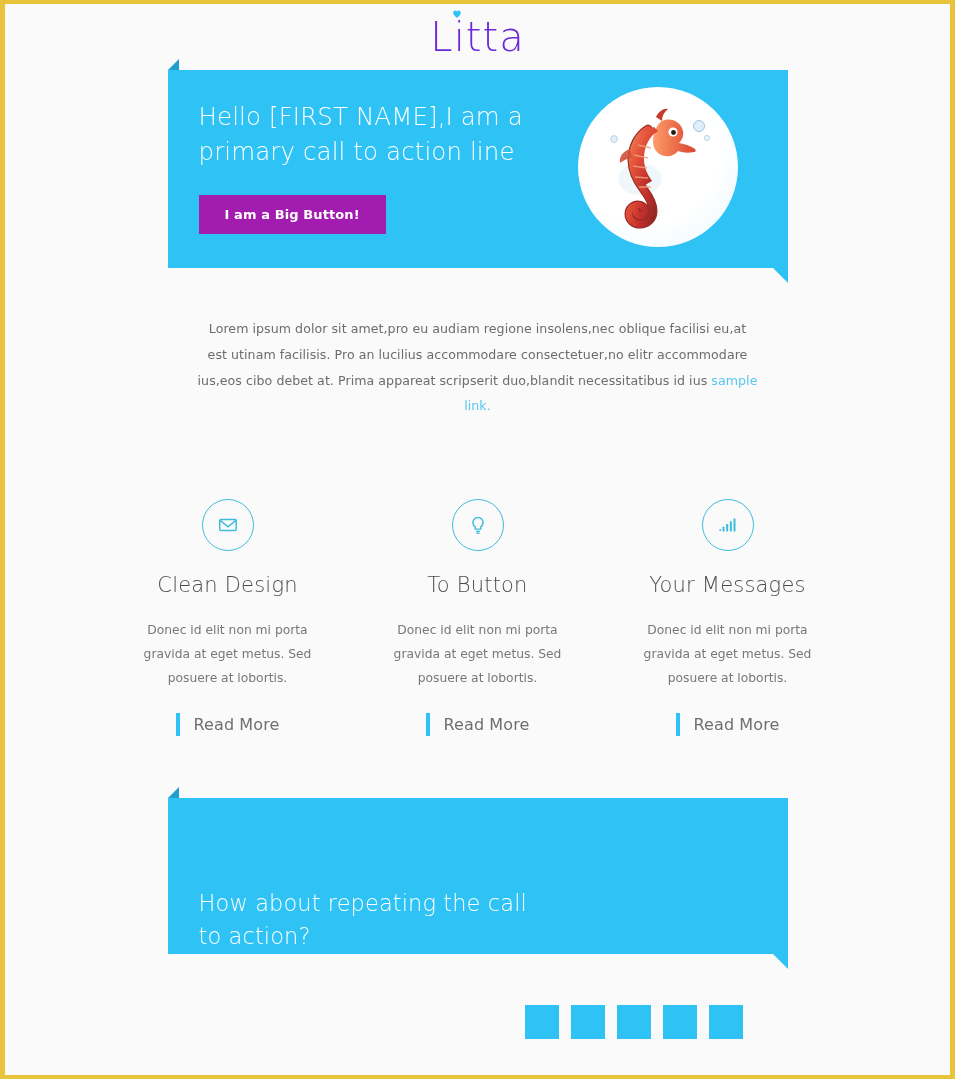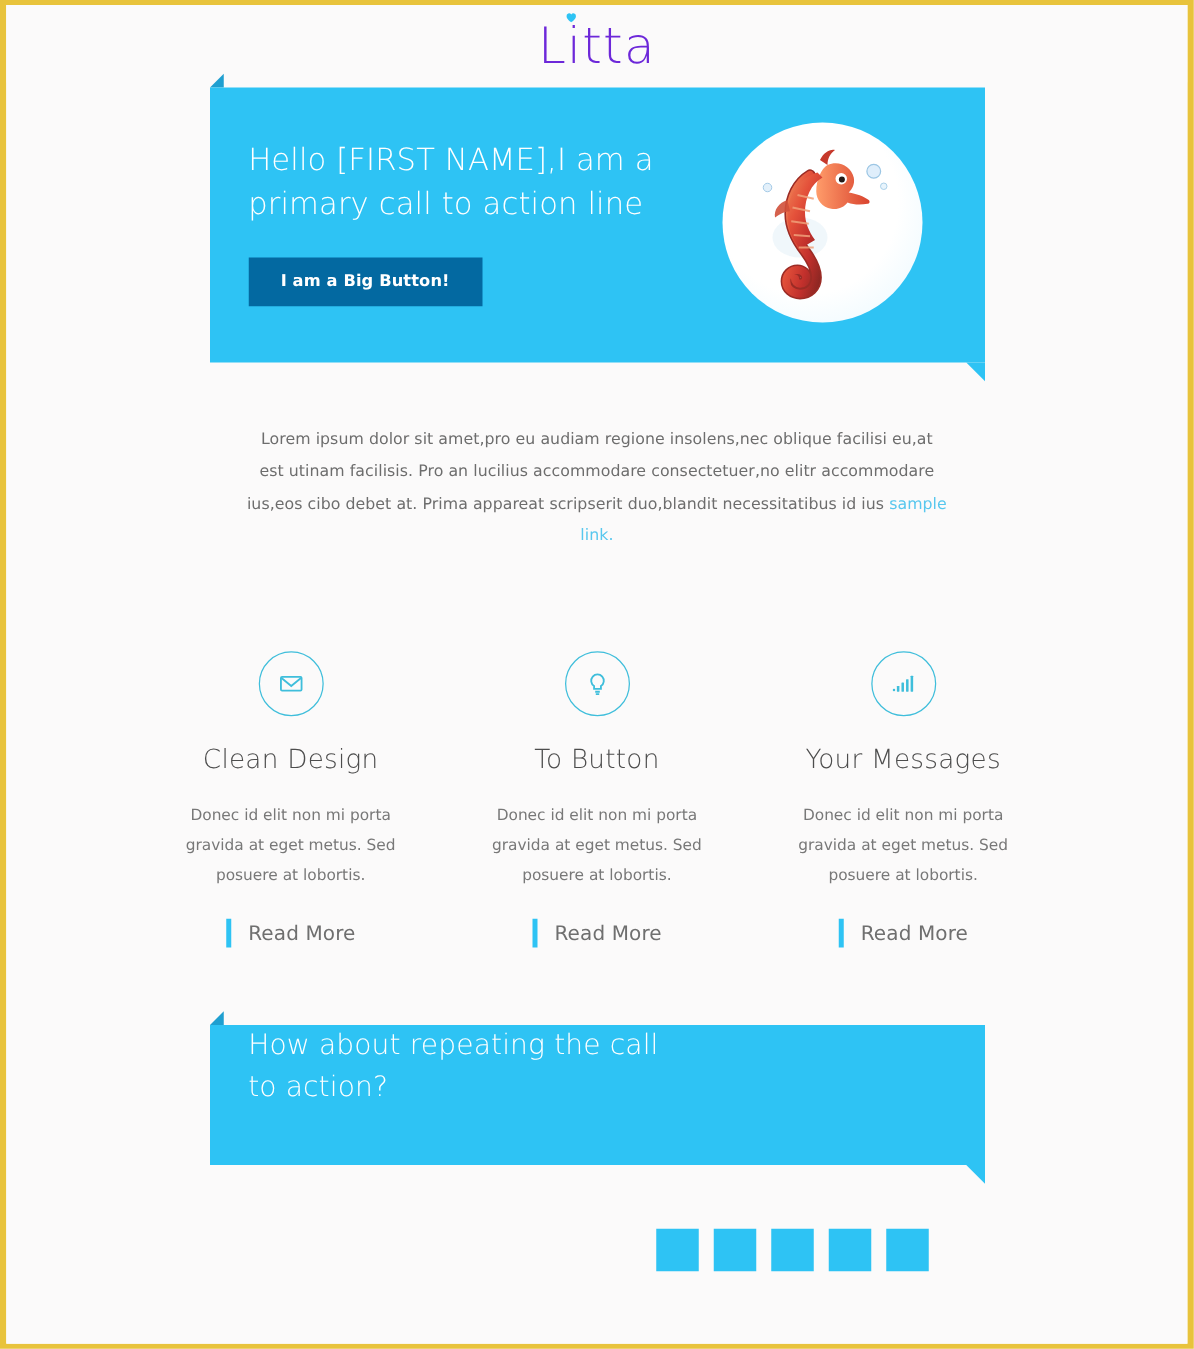--- a/index.html
+++ b/index.html
@@ -64,21 +64,21 @@
     position: absolute;
     top: -11px;
     left: 0px;
     width: 0; height: 0;
     border-left: 11px solid transparent;
     border-bottom: 11px solid #1f9fd0;
   }
   .hero {
     background: #2ec3f4;
     width: 620px;
-    height: 220px;
+    height: 198px;
     position: relative;
     display: flex;
     align-items: center;
   }
   .tail-br {
     position: absolute;
     right: 0px;
     bottom: -15px;
     width: 0; height: 0;
     border-right: 15px solid #2ec3f4;
@@ -92,21 +92,21 @@
   .hero-h1 {
     font-size: 24.5px;
     font-weight: 300;
     color: #ffffff;
     line-height: 1.42;
     letter-spacing: 0.1px;
     margin-bottom: 25px;
   }
   .big-btn {
     display: inline-block;
-    background: #0369a1;
+    background: #a21caf;
     color: #ffffff;
     font-size: 13px;
     font-weight: 700;
     padding: 12px 26px 12px 26px;
     border: 0;
     text-align: center;
     letter-spacing: 0.1px;
     cursor: pointer;
     font-family: "DejaVu Sans", sans-serif;
   }
@@ -139,21 +139,21 @@
   .intro a {
     color: #57c7ee;
     text-decoration: none;
   }
 
   
   .features {
     width: 700px;
     margin: 80px auto 0 auto;
     display: flex;
-    justify-content: center;
+    justify-content: space-between;
     gap: 45px;
   }
   .feature {
     width: 200px;
     text-align: center;
   }
   .feat-icon {
     width: 52px;
     height: 52px;
     border-radius: 50%;
@@ -198,23 +198,23 @@
 
   
   .cta-outer {
     position: relative;
     width: 620px;
     margin: 62px auto 0 auto;
   }
   .cta {
     background: #2ec3f4;
     width: 620px;
-    height: 112px;
-    display: flex;
-    align-items: flex-start;
+    height: 156px;
+    display: flex;
+    align-items: flex-end;
     position: relative;
   }
   .cta-text {
     width: 360px;
     padding-left: 31px;
     font-size: 22.5px;
     font-weight: 300;
     color: #ffffff;
     line-height: 1.5;
     letter-spacing: 0.1px;

